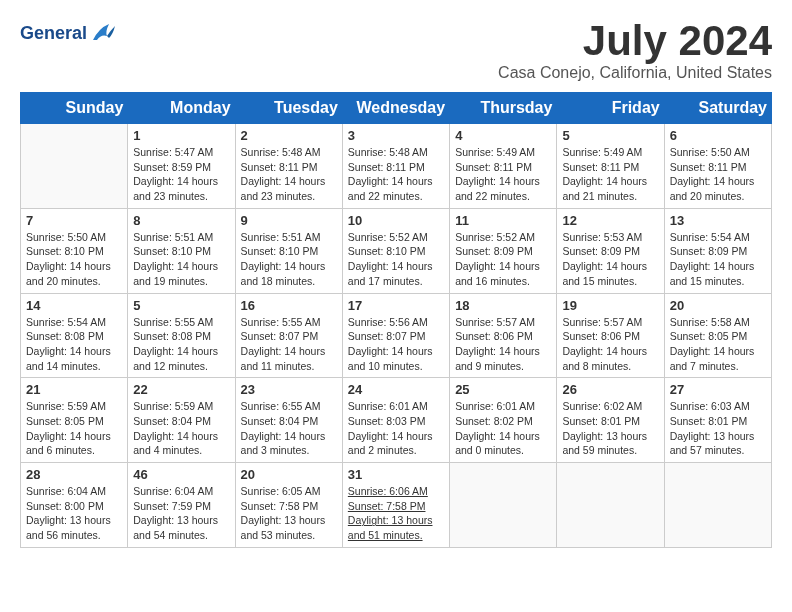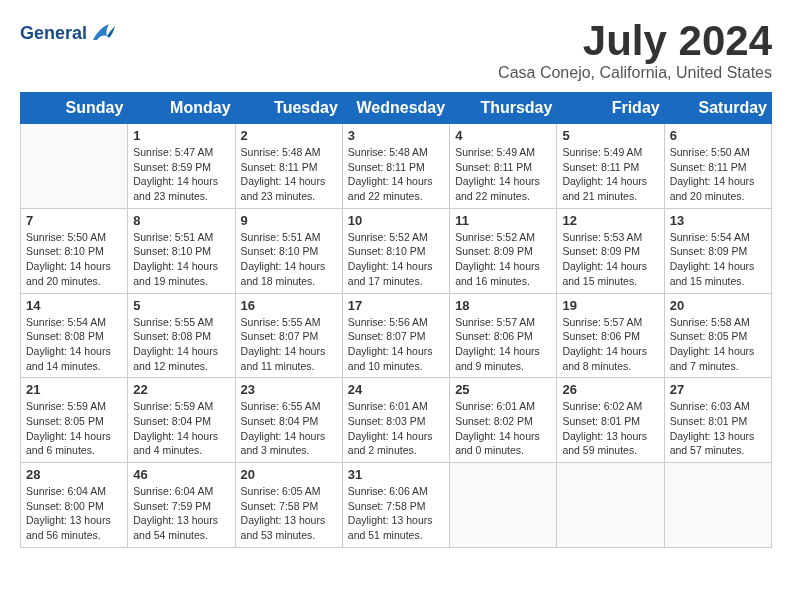--- a/index.html
+++ b/index.html
@@ -330,21 +330,21 @@
         </td>
         <td>
           <span class="day-num">20</span>
           <div class="day-info" style="white-space: pre-line;">Sunrise: 6:05 AM
 Sunset: 7:58 PM
 Daylight: 13 hours
 and 53 minutes.</div>
         </td>
         <td>
           <span class="day-num">31</span>
-          <div class="day-info" style="white-space: pre-line;">Sunrise: 6:06 AM
+          <div class="day-info" style="white-space: pre-line; text-decoration: underline;">Sunrise: 6:06 AM
 Sunset: 7:58 PM
 Daylight: 13 hours
 and 51 minutes.</div>
         </td>
         <td class="empty-cell"></td>
         <td class="empty-cell"></td>
         <td class="empty-cell"></td>
       </tr>
     </tbody>
 </table>

